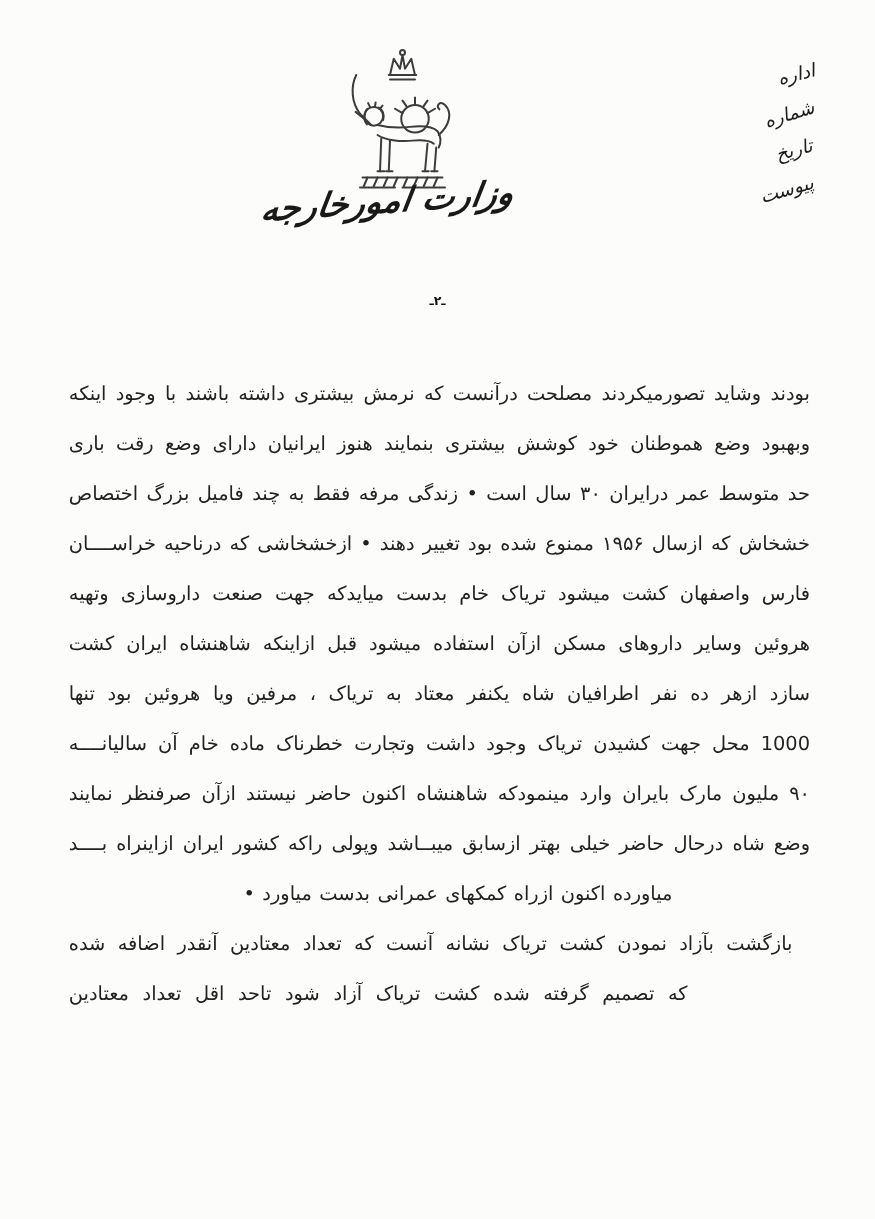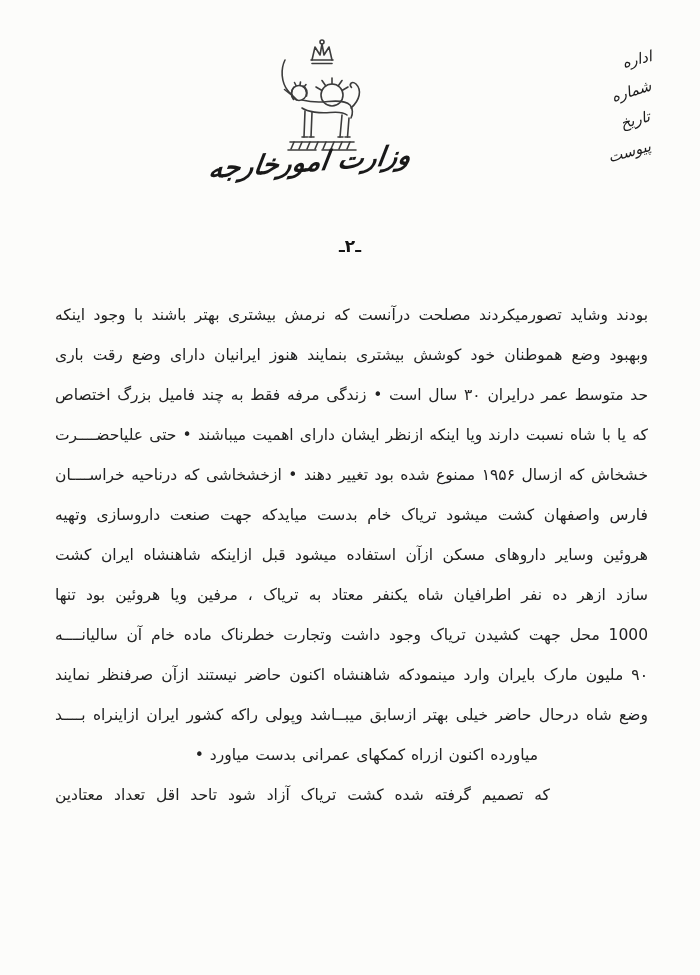--- a/index.html
+++ b/index.html
@@ -29,21 +29,21 @@
   
   .ministry{
     position:absolute;left:196px;top:146px;width:228px;text-align:center;
     font-size:27px;font-weight:600;font-style:italic;color:#191919;
     transform:skewX(-12deg) rotate(-4deg);
     direction:rtl;white-space:nowrap;
   }
   
   .pagenum{
     position:absolute;top:236px;left:0;width:100%;text-align:center;
-    font-size:17px;font-weight:600;letter-spacing:2px;color:#141414;
+    font-size:10px;font-weight:600;letter-spacing:2px;color:#141414;
   }
   
   .body{
     position:absolute;top:295px;left:55px;width:593px;
     direction:rtl;font-size:15.5px;color:#222;
   }
   .line{
     height:40px;line-height:40px;overflow:hidden;
     text-align:justify;text-align-last:justify;
     word-spacing:1px;
@@ -106,29 +106,29 @@
         <path d="M18 104 L15 111 M26 104 L23 111 M34 104 L31 111 M42 104 L39 111 M50 104 L47 111 M58 104 L55 111 M66 104 L63 111 M74 104 L71 111"></path>
         <path d="M12 112 H40 M46 112 H80"></path>
       </g>
     </svg>
 
     <div class="ministry" dir="rtl">وزارت امورخارجه</div>
 
     <div class="pagenum">ـ۲ـ</div>
 
     <div class="body">
-      <div class="line">بودند وشاید تصورمیکردند مصلحت درآنست که نرمش بیشتری بهتر باشند با وجود اینکه</div>
+      <div class="line">بودند وشاید تصورمیکردند مصلحت درآنست که نرمش بیشتری داشته باشند با وجود اینکه</div>
       <div class="line">وبهبود وضع هموطنان خود کوشش بیشتری بنمایند هنوز ایرانیان دارای وضع رقت باری میباشند</div>
       <div class="line">حد متوسط عمر درایران ۳۰ سال است • زندگی مرفه فقط به چند فامیل بزرگ اختصاص دارد</div>
-      <div class="line">که یا با شاه نسبت دارند ویا اینکه ازنظر ایشان دارای اهمیت میباشند • حتی علیاحضــــرت</div>
       <div class="line">خشخاش که ازسال ۱۹۵۶ ممنوع شده بود تغییر دهند • ازخشخاشی که درناحیه خراســــان</div>
       <div class="line">فارس واصفهان کشت میشود تریاک خام بدست میایدکه جهت صنعت داروسازی وتهیه مرفین</div>
       <div class="line">هروئین وسایر داروهای مسکن ازآن استفاده میشود قبل ازاینکه شاهنشاه ایران کشت تریاک راممنوع</div>
       <div class="line">سازد ازهر ده نفر اطرافیان شاه یکنفر معتاد به تریاک ، مرفین ویا هروئین بود تنها درتهــــران</div>
       <div class="line">1000 محل جهت کشیدن تریاک وجود داشت وتجارت خطرناک ماده خام آن سالیانــــه</div>
       <div class="line">۹۰ ملیون مارک بایران وارد مینمودکه شاهنشاه اکنون حاضر نیستند ازآن صرفنظر نمایند گرچــــه</div>
       <div class="line">وضع شاه درحال حاضر خیلی بهتر ازسابق میبــاشد وپولی راکه کشور ایران ازاینراه بــــد ست</div>
       <div class="line l14">میاورده اکنون ازراه کمکهای عمرانی بدست میاورد •</div>
+      <div class="line l15">بازگشت بآزاد نمودن کشت تریاک نشانه آنست که تعداد معتادین آنقدر اضافه شده</div>
       <div class="line l16">که تصمیم گرفته شده کشت تریاک آزاد شود تاحد اقل تعداد معتادین مشخص گردد •</div>
     </div>
 
   </div>
 </div>
 
 </body></html>

